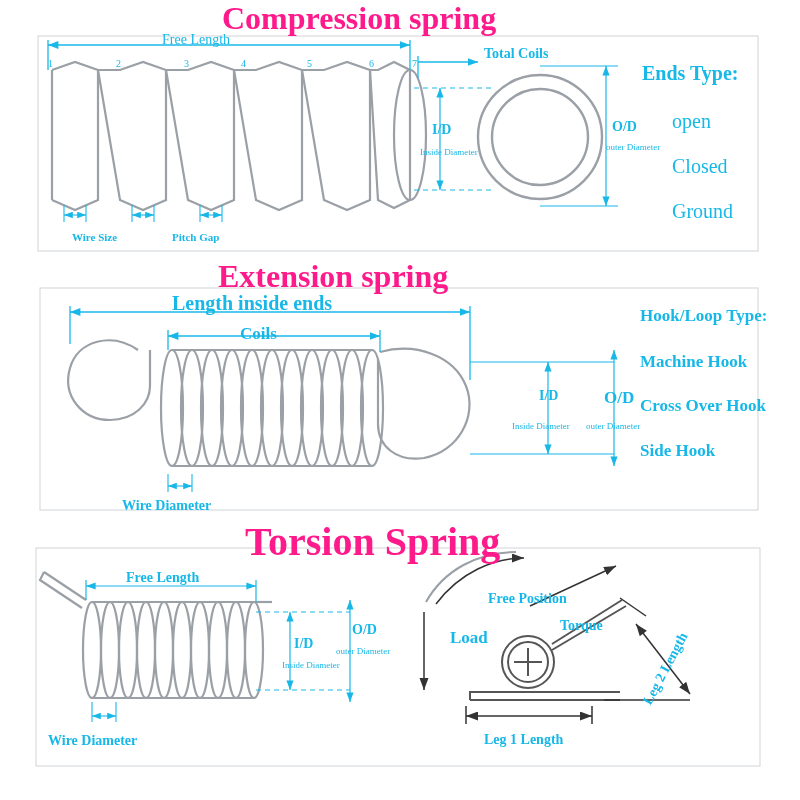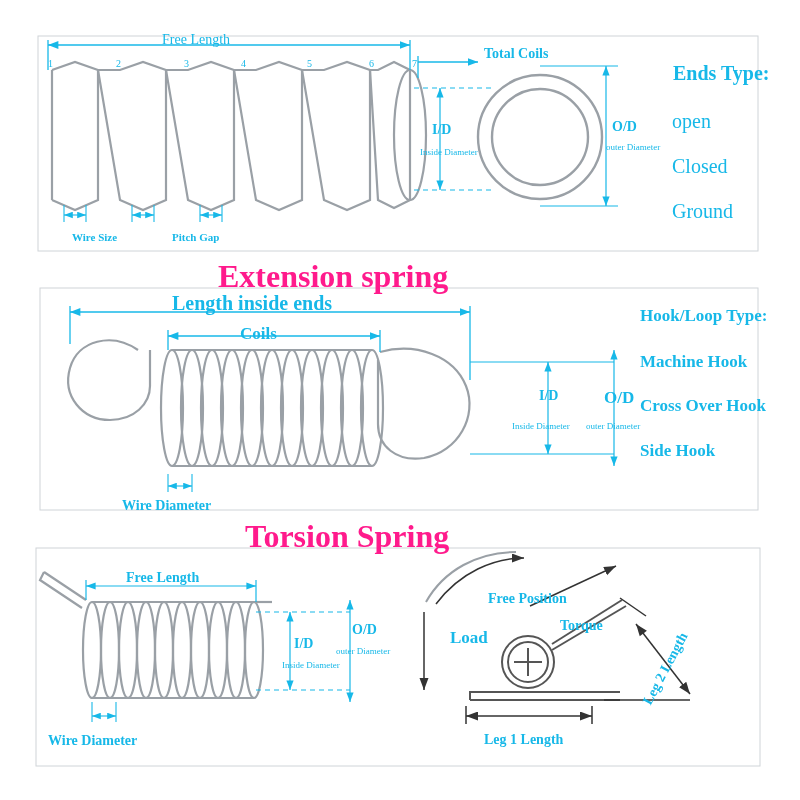--- a/index.html
+++ b/index.html
@@ -15,21 +15,21 @@
 
   .title{
     position:absolute;
     color:#ff1a8c;
     font-weight:bold;
     font-family:"Liberation Serif", serif;
     white-space:nowrap;
   }
   #title-compression{left:222px;top:0px;font-size:32px;}
   #title-extension{left:218px;top:258px;font-size:32px;}
-  #title-torsion{left:245px;top:518px;font-size:32px;}
+  #title-torsion{left:245px;top:518px;font-size:40px;}
 
   .lbl{
     position:absolute;
     color:#17b8e8;
     font-family:"Liberation Serif", serif;
     white-space:nowrap;
   }
   .lbl.small{font-size:11px;margin-left:24px;}
   .lbl.tiny{font-size:9px;}
   .lbl.med{font-size:14px;}
@@ -243,33 +243,34 @@
         <path d="M466,716 L592,716" marker-start="url(#arkS)" marker-end="url(#ark)"></path>
         <path d="M466,706 L466,724"></path>
         <path d="M592,706 L592,724"></path>
         <path d="M636,624 L690,694" marker-start="url(#arkS)" marker-end="url(#ark)"></path>
         <path d="M620,598 L646,616"></path>
         <path d="M604,700 L690,700"></path>
       </g>
     </g>
   </svg>
 
+  <div class="title" id="title-compression">Compression spring</div>
   <div class="title" id="title-extension">Extension spring</div>
   <div class="title" id="title-torsion">Torsion Spring</div>
 
   <div class="lbl med" style="left:162px;top:32px;">Free Length</div>
   <div class="lbl med bold" style="left:484px;top:46px;">Total Coils</div>
   <div class="lbl med bold" style="left:432px;top:122px;">I/D</div>
   <div class="lbl tiny" style="left:420px;top:147px;">Inside Diameter</div>
   <div class="lbl med bold" style="left:612px;top:119px;">O/D</div>
   <div class="lbl tiny" style="left:606px;top:142px;">outer Diameter</div>
   <div class="lbl small bold" style="left:48px;top:231px;">Wire Size</div>
   <div class="lbl small bold" style="left:148px;top:231px;">Pitch Gap</div>
 
-  <div class="lbl xbig bold" style="left:673px;top:62px;">Ends Type:</div>
+  <div class="lbl xbig bold" style="left:642px;top:62px;">Ends Type:</div>
   <div class="lbl xbig" style="left:672px;top:110px;">open</div>
   <div class="lbl xbig" style="left:672px;top:155px;">Closed</div>
   <div class="lbl xbig" style="left:672px;top:200px;">Ground</div>
 
   <div class="num" style="left:48px;top:58px;">1</div>
   <div class="num" style="left:116px;top:58px;">2</div>
   <div class="num" style="left:184px;top:58px;">3</div>
   <div class="num" style="left:241px;top:58px;">4</div>
   <div class="num" style="left:307px;top:58px;">5</div>
   <div class="num" style="left:369px;top:58px;">6</div>

